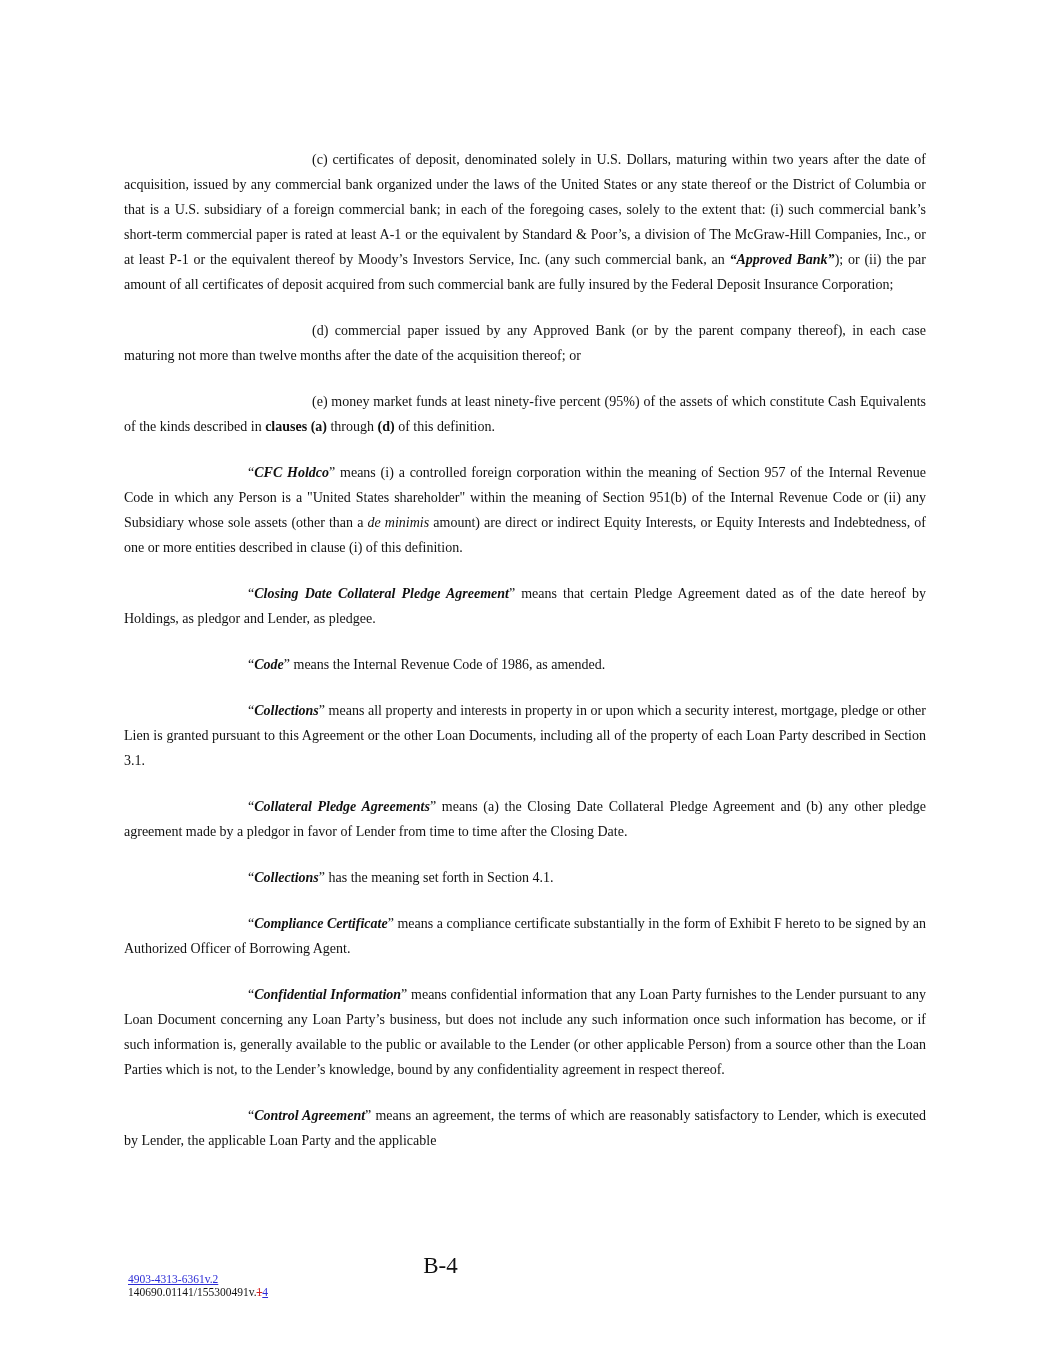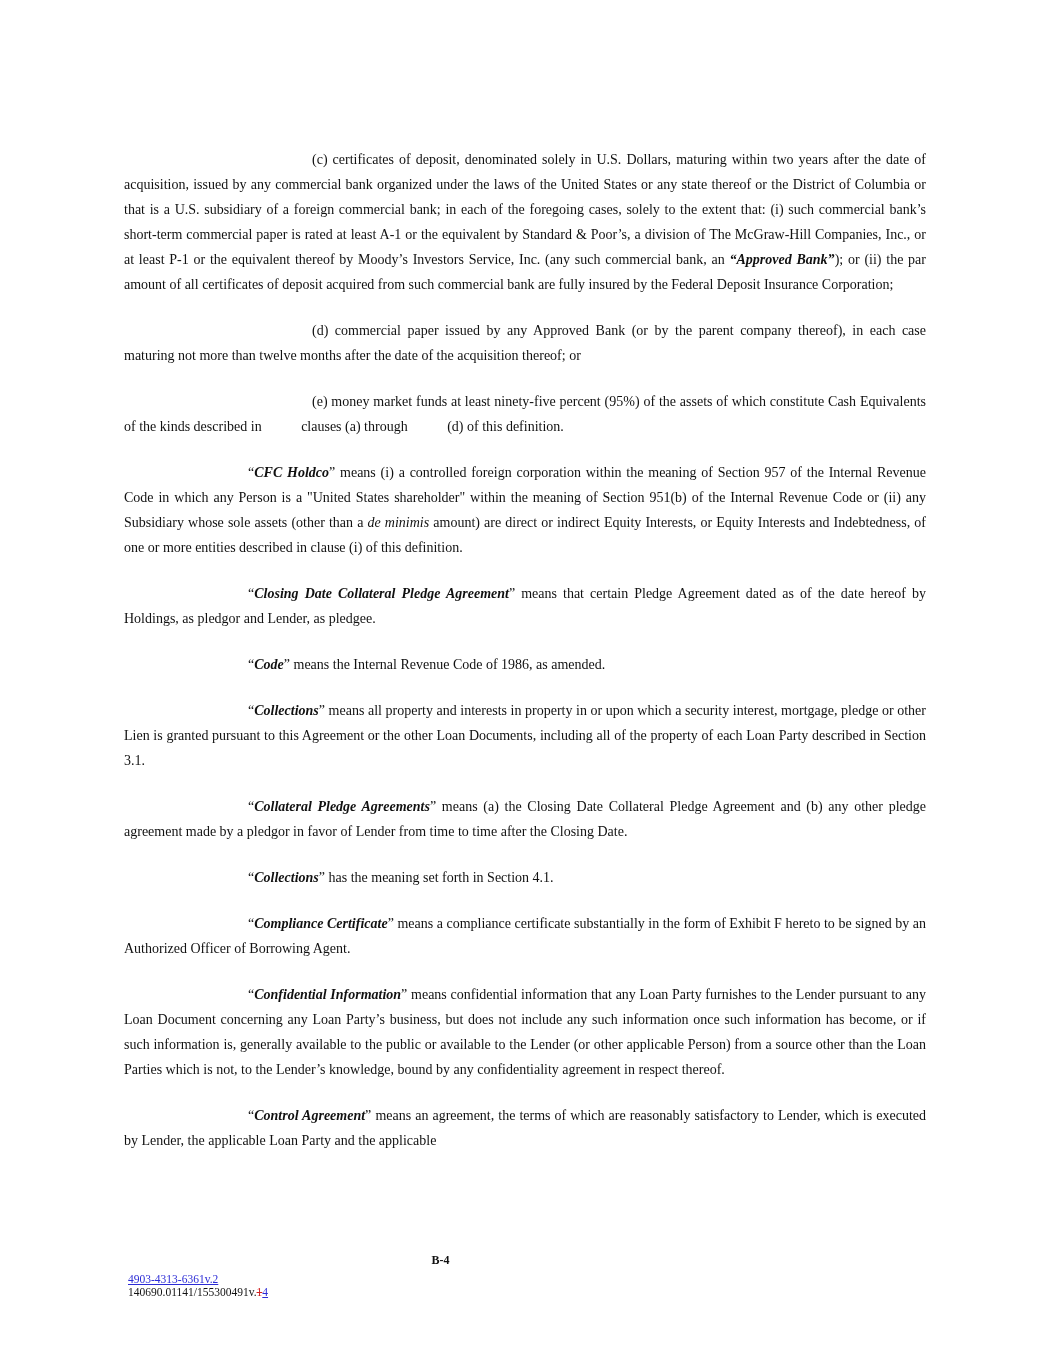--- a/index.html
+++ b/index.html
@@ -4,23 +4,23 @@
 <style>
   html, body { margin: 0; padding: 0; background: #ffffff; }
   body { width: 1055px; height: 1365px; position: relative; overflow: hidden;
          font-family: "Liberation Serif", serif; color: #111; }
   .page { position: absolute; left: 124px; top: 147px; width: 802px; }
   p { margin: 0 0 21px 0; font-size: 14px; line-height: 25px; text-align: justify; }
   .indent { text-indent: 188px; }
   .indent-def { text-indent: 124px; }
   .term { font-weight: bold; font-style: italic; }
   em { }
-  b { font-weight: normal; margin-left: 36px; }
+  b { font-weight: bold; }
   .pagenum { position: absolute; left: 0; width: 881px; top: 1253px; text-align: center;
-             font-size: 12px; font-weight: bold; }
+             font-size: 23px; }
   .footer { position: absolute; left: 128px; top: 1273px; font-size: 11.5px; line-height: 13px; }
   .footer a { color: #2b2bd6; text-decoration: underline; }
   .del { color: #d02020; text-decoration: line-through; }
   .ins { color: #2b2bd6; text-decoration: underline; }
 </style>
 </head>
 <body>
 
 <div class="page">
   <p class="indent"><span>(c)  certificates of deposit, denominated solely in U.S. Dollars, maturing within two years after the date of acquisition, issued by any commercial bank organized under the laws of the United States or any state thereof or the District of Columbia or that is a U.S. subsidiary of a foreign commercial bank; in each of the foregoing cases, solely to the extent that:  (i) such commercial bank’s short-term commercial paper is rated at least A-1 or the equivalent by Standard &amp; Poor’s, a division of The McGraw-Hill Companies, Inc., or at least P-1 or the equivalent thereof by Moody’s Investors Service, Inc. (any such commercial bank, an </span><span class="term">“Approved Bank”</span><span>); or (ii) the par amount of all certificates of deposit acquired from such commercial bank are fully insured by the Federal Deposit Insurance Corporation;</span></p>

